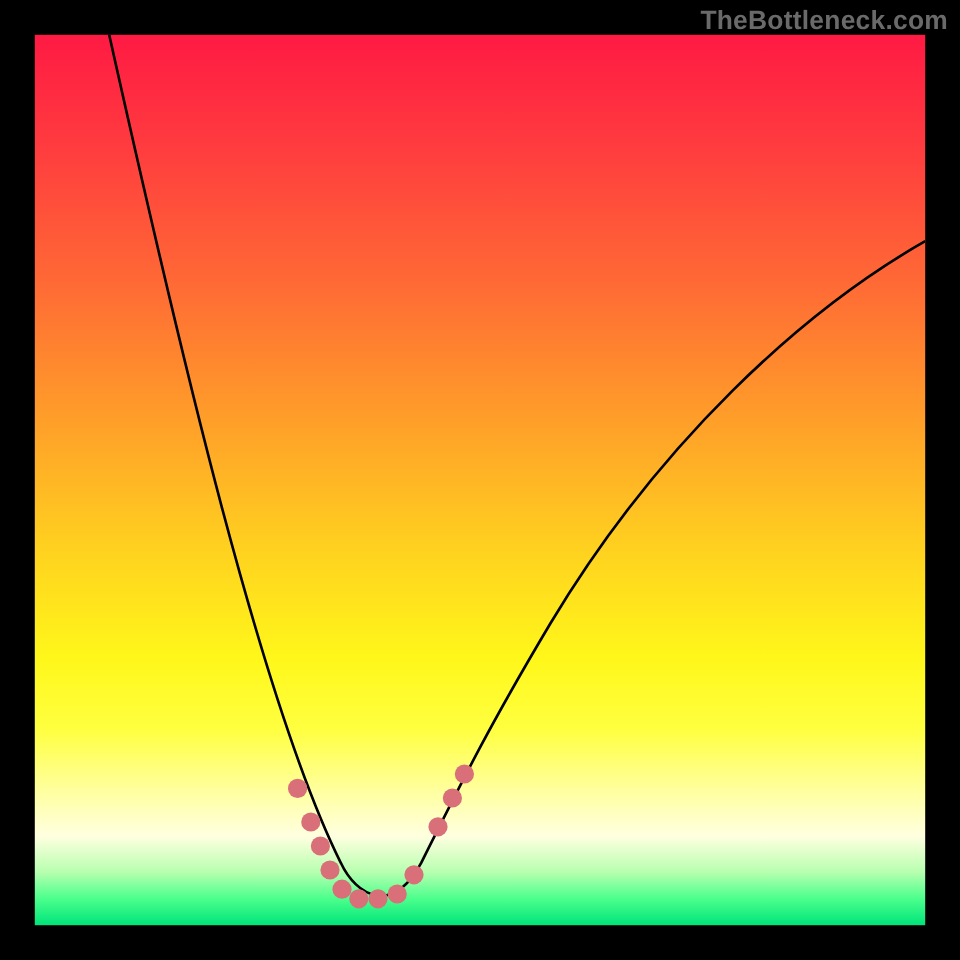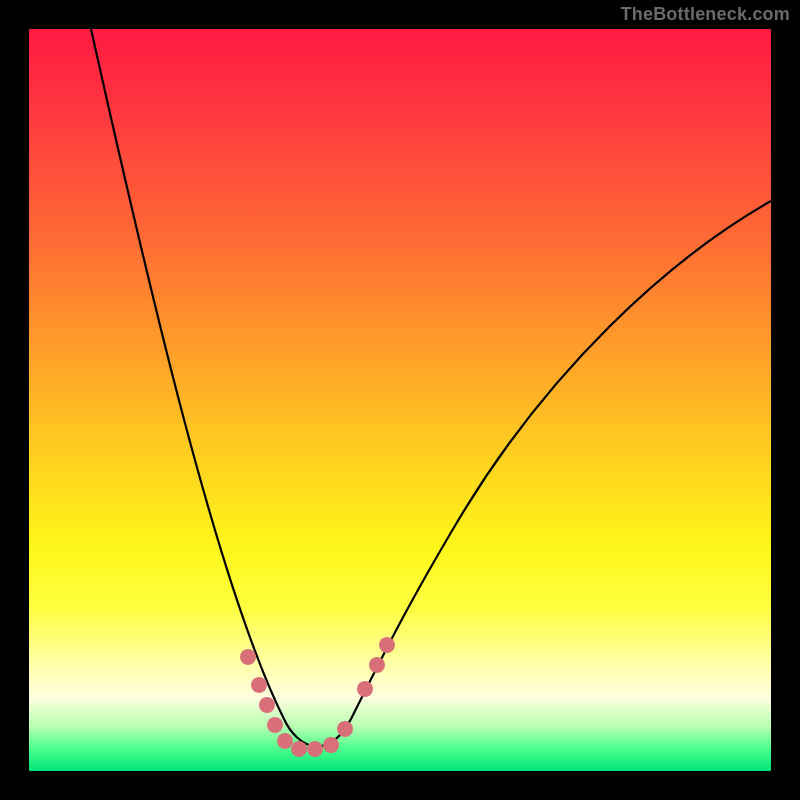--- a/index.html
+++ b/index.html
@@ -30,21 +30,21 @@
       #b8ffb0 94%,
       #4cff8c 97%,
       #00e47a 100%
     );
   }
   .watermark {
     position: absolute;
     top: 4px;
     right: 10px;
     color: #6a6a6a;
-    font-size: 18px;
+    font-size: 22px;
     font-weight: 600;
     letter-spacing: 0.2px;
     user-select: none;
   }
   svg.curve {
     position: absolute;
     left: 0;
     top: 0;
   }
 </style>

